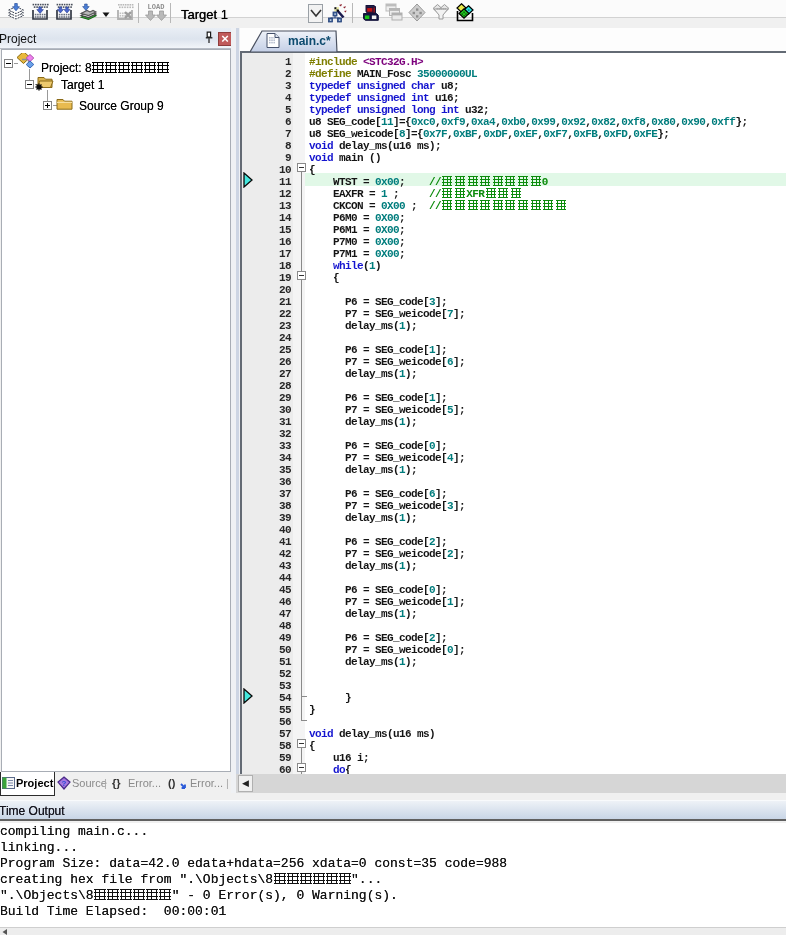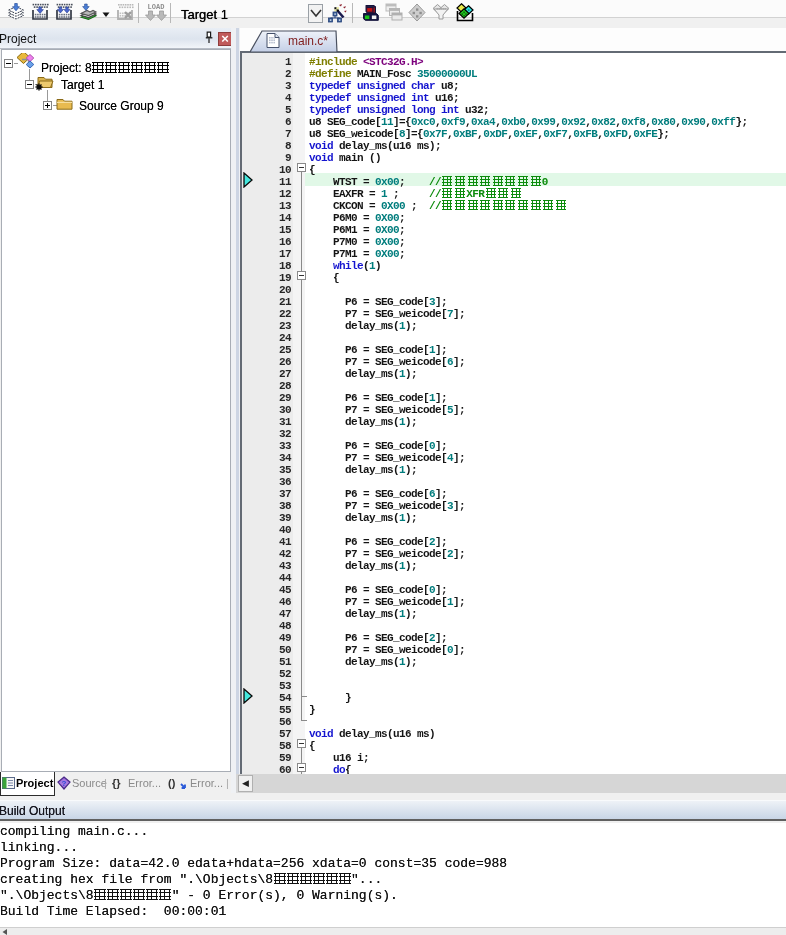--- a/index.html
+++ b/index.html
@@ -432,21 +432,21 @@
     <rect x="3" y="4" width="1.6" height="1.6" fill="#b8c0d0"></rect>
     <rect x="5.2" y="4" width="1.6" height="1.6" fill="#b8c0d0"></rect>
     <rect x="7.4" y="4" width="1.6" height="1.6" fill="#b8c0d0"></rect>
     <rect x="3" y="6.4" width="1.6" height="1.6" fill="#b8c0d0"></rect>
     <rect x="5.2" y="6.4" width="1.6" height="1.6" fill="#b8c0d0"></rect>
     <rect x="7.4" y="6.4" width="1.6" height="1.6" fill="#b8c0d0"></rect>
     <rect x="3" y="8.8" width="1.6" height="1.6" fill="#b8c0d0"></rect>
     <rect x="5.2" y="8.8" width="1.6" height="1.6" fill="#b8c0d0"></rect>
     <rect x="7.4" y="8.8" width="1.6" height="1.6" fill="#b8c0d0"></rect>
   </svg>
-<div class="abs" style="left:288px;top:34px;font-size:12px;font-weight:normal;color:#7f1d1d">main.c*</div>
+<div class="abs" style="left:288px;top:34px;font-size:12px;font-weight:bold;color:#0c4a6e">main.c*</div>
 <div id="ehs"></div>
 <div id="ehsb">◀</div>
 <div id="btabs">
  <div class="active"></div>
  <div class="lbl" style="left:16px;color:#000;font-weight:bold">Project</div>
  <div class="lbl" style="left:72px">Source</div>
  <div class="lbl" style="left:104px;color:#aaa">|</div>
  <div class="lbl" style="left:112px;color:#333;font-weight:bold">{}</div>
  <div class="lbl" style="left:128px">Error...</div>
  <div class="lbl" style="left:168px;color:#333;font-weight:bold">()</div>
@@ -462,21 +462,21 @@
   </svg>
 <svg class="abs" style="left:57px;top:776px" width="14" height="15" viewBox="0 0 14 15">
     <path d="M7 1 L13 6 L7 13 L1 6 Z" fill="#8a5ac8" stroke="#4a2a88" stroke-width="1.2"></path>
     <path d="M7 2.5 L12 6.5 L7 11.5 L2 6.5 Z" fill="#a87ae0"></path>
     <text x="7" y="10" font-size="8" font-weight="bold" fill="#2a4ad8" text-anchor="middle">?</text>
   </svg>
 <svg class="abs" style="left:180px;top:783px" width="9" height="9" viewBox="0 0 9 9">
     <path d="M1 1 l4 4 M5 5 h-3.4 M5 5 v-3.4" stroke="#2a5ad8" stroke-width="1.8" fill="none"></path>
   </svg>
 <div id="bohead">
-    <div class="t">Build Output</div>
+    <div class="t">Time Output</div>
   </div>
 <div id="boarea"></div>
 <pre id="botext">compiling main.c...
 linking...
 Program Size: data=42.0 edata+hdata=256 xdata=0 const=35 code=988
 creating hex file from ".\Objects\8<b class="co"></b><b class="co"></b><b class="co"></b><b class="co"></b><b class="co"></b><b class="co"></b>"...
 ".\Objects\8<b class="co"></b><b class="co"></b><b class="co"></b><b class="co"></b><b class="co"></b><b class="co"></b>" - 0 Error(s), 0 Warning(s).
 Build Time Elapsed:  00:00:01</pre>
 <div id="bostrip"></div>
 <svg class="abs" style="left:1px;top:929px" width="8" height="6" viewBox="0 0 8 6">

